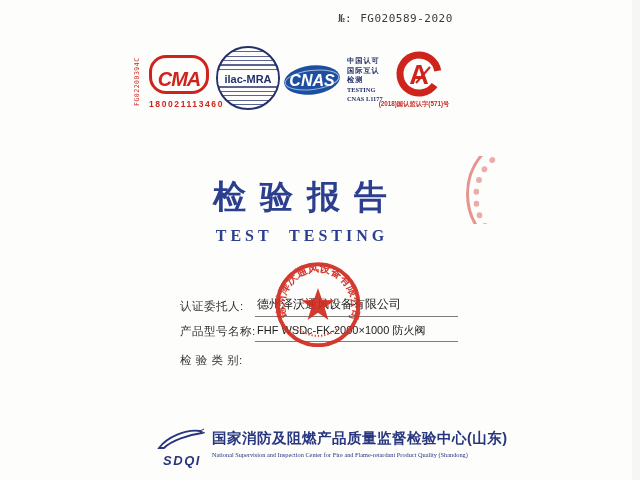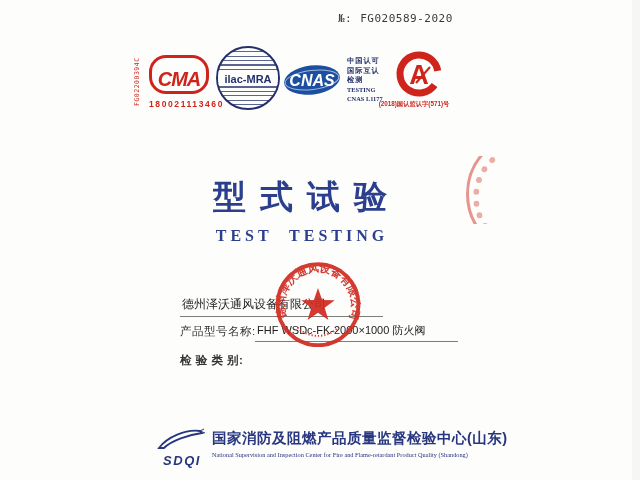--- a/index.html
+++ b/index.html
@@ -74,21 +74,21 @@
     width:75px;font-size:11.5px;color:#333;white-space:pre;
     padding-bottom:3px;letter-spacing:.5px;flex:none;
   }
   .field-value{
     width:201px;border-bottom:1.5px solid #7d7d7d;
     font-size:12px;color:#222;padding:0 0 3px 2px;white-space:nowrap;overflow:visible;
   }
   .field.r1{top:296px;}
   .field.r2{top:323px;}
   .field.r2 .field-value{font-size:11px;}
-  .field.r3{top:353px;font-weight:bold;}
+  .field.r3{top:353px;}
   
   .stamp{position:absolute;left:274px;top:259px;width:88px;height:88px;z-index:5;opacity:.92;}
   
   .partial-stamp{position:absolute;left:459px;top:156px;width:38px;height:68px;overflow:hidden;z-index:4;}
   .partial-stamp .arc1{
     position:absolute;left:7px;top:-24px;width:118px;height:118px;border-radius:50%;
     border:3px solid rgba(208,43,32,.5);
   }
   .partial-stamp .arc2{
     position:absolute;left:14px;top:-12px;width:94px;height:94px;border-radius:50%;
@@ -146,30 +146,31 @@
   <div class="cal">
     <svg width="50" height="50" viewBox="0 0 50 50">
       <circle cx="25" cy="25" r="19" fill="none" stroke="#cf241c" stroke-width="7" stroke-dasharray="104 16" transform="rotate(35 25 25)"></circle>
       <text x="25" y="35" text-anchor="middle" font-size="27" font-weight="bold" fill="#cf241c">A</text>
       <line x1="22" y1="34" x2="36" y2="18" stroke="#cf241c" stroke-width="2"></line>
     </svg>
   </div>
   <div class="cal-ref">(2018)国认监认字(571)号</div>
 
   <div class="title">
-    <div class="title-zh">型式试验</div>
+    <div class="title-zh">检验报告</div>
     <div class="title-en">TEST TESTING</div>
   </div>
 
   <div class="partial-stamp">
     <div class="arc1"></div>
     <div class="arc2"></div>
   </div>
 
   <div class="field r1">
+    <div class="field-label">认证委托人:</div>
     <div class="field-value">德州泽沃通风设备有限公司</div>
   </div>
   <div class="field r2">
     <div class="field-label">产品型号名称:</div>
     <div class="field-value">FHF WSDc-FK-2000×1000 防火阀</div>
   </div>
   <div class="field r3">
     <div class="field-label">检 验 类 别:</div>
   </div>
 

